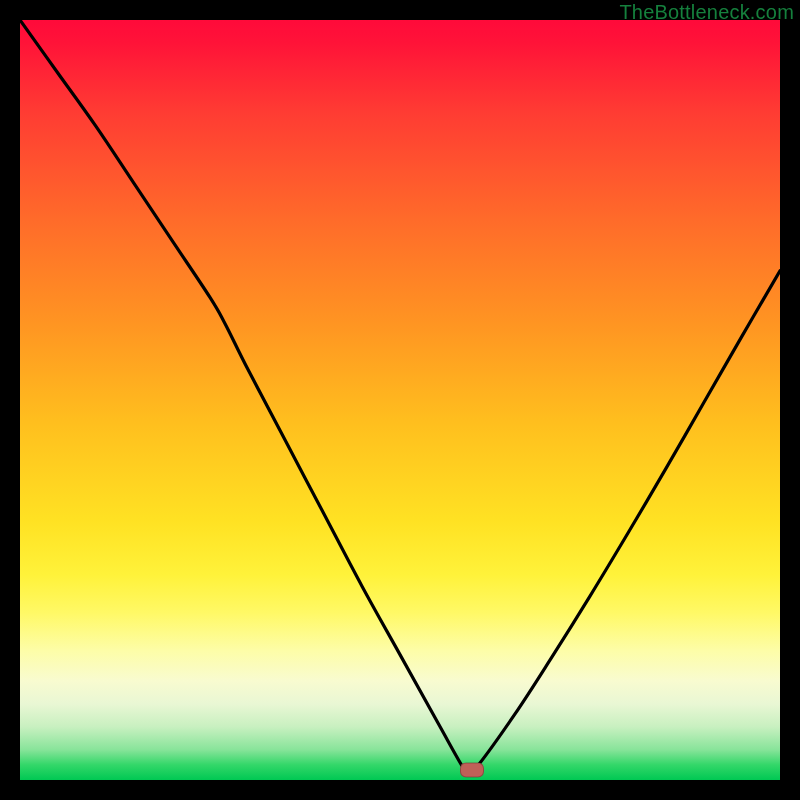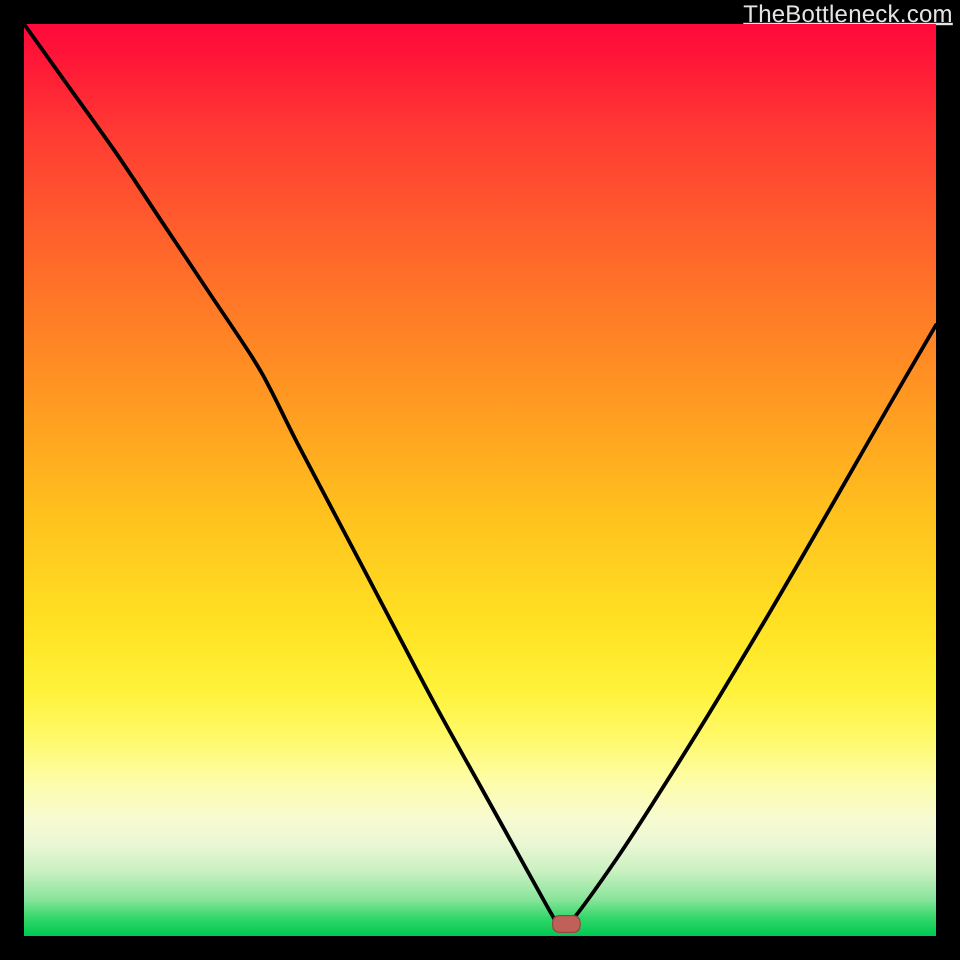--- a/index.html
+++ b/index.html
@@ -57,25 +57,24 @@
     height: 13px;
     border-radius: 6px;
     background: #c06058;
     border: 1px solid rgba(0,0,0,0.25);
     transform: translate(-50%, -50%);
   }
   .watermark {
     position: absolute;
     top: 1px;
     right: 6px;
-    color: #e5e5e5;
+    color: #15803d;
     font-size: 20px;
     letter-spacing: 0.2px;
     user-select: none;
-    text-decoration: underline;
   }
 </style>
 </head>
 <body>
 
 <div class="frame">
   <div class="watermark">TheBottleneck.com</div>
 
   <div class="plot">
     <svg class="curve" viewBox="0 0 760 760" preserveAspectRatio="none">

